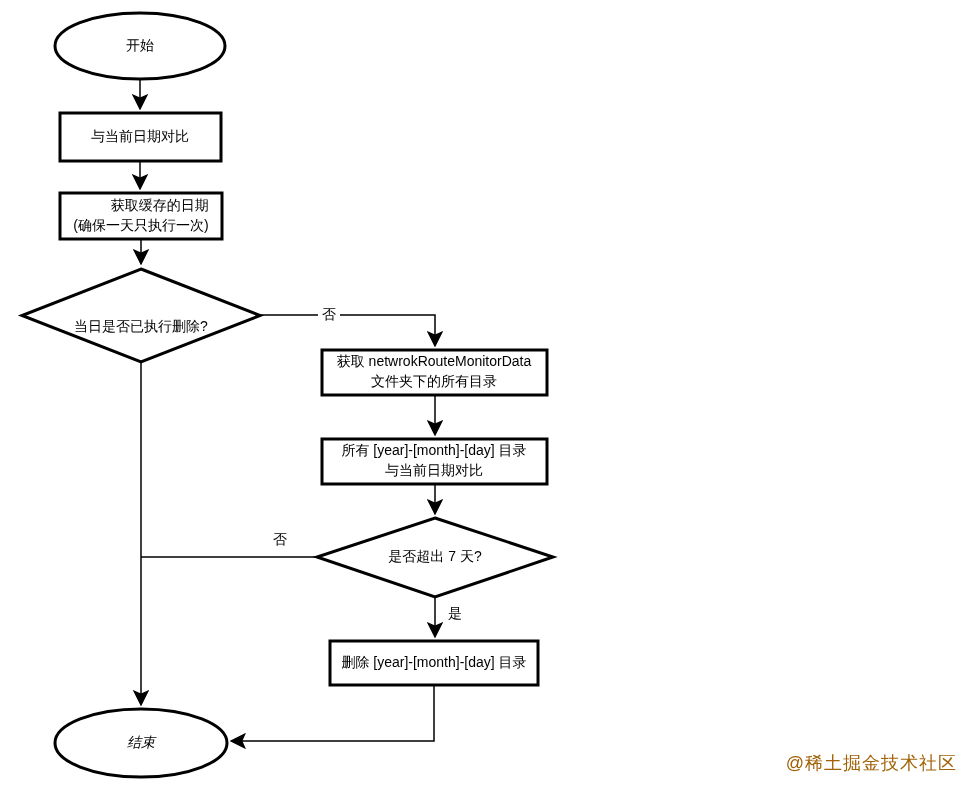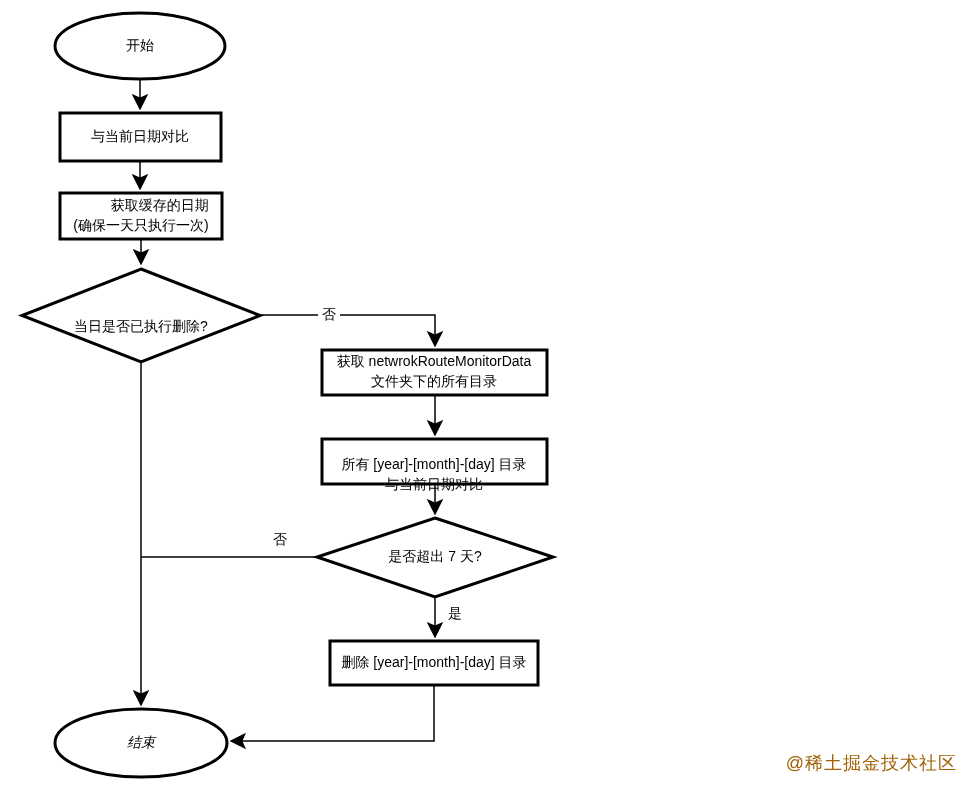--- a/index.html
+++ b/index.html
@@ -91,21 +91,21 @@
   <div class="node-label" style="left:140px; top:137px;">与当前日期对比</div>
 
   <div class="node-label" style="left:141px; top:216px;text-align:right;">获取缓存的日期
 (确保一天只执行一次)</div>
 
   <div class="node-label" style="left:141px; top:327px;text-align:center;">当日是否已执行删除?</div>
 
   <div class="node-label" style="left:434px; top:372px;">获取 netwrokRouteMonitorData
 文件夹下的所有目录</div>
 
-  <div class="node-label" style="left:434px; top:461px;margin-top:14px;">所有 [year]-[month]-[day] 目录
+  <div class="node-label" style="left:434px; top:461px;">所有 [year]-[month]-[day] 目录
 与当前日期对比</div>
 
   <div class="node-label" style="left:435px; top:557px;">是否超出 7 天?</div>
 
   <div class="node-label" style="left:434px; top:663px;">删除 [year]-[month]-[day] 目录</div>
 
   <div class="node-label" style="left:141px; top:743px;font-style:italic;">结束</div>
 
   <div class="edge-label on-line" style="left:329px; top:315px;">否</div>
 

